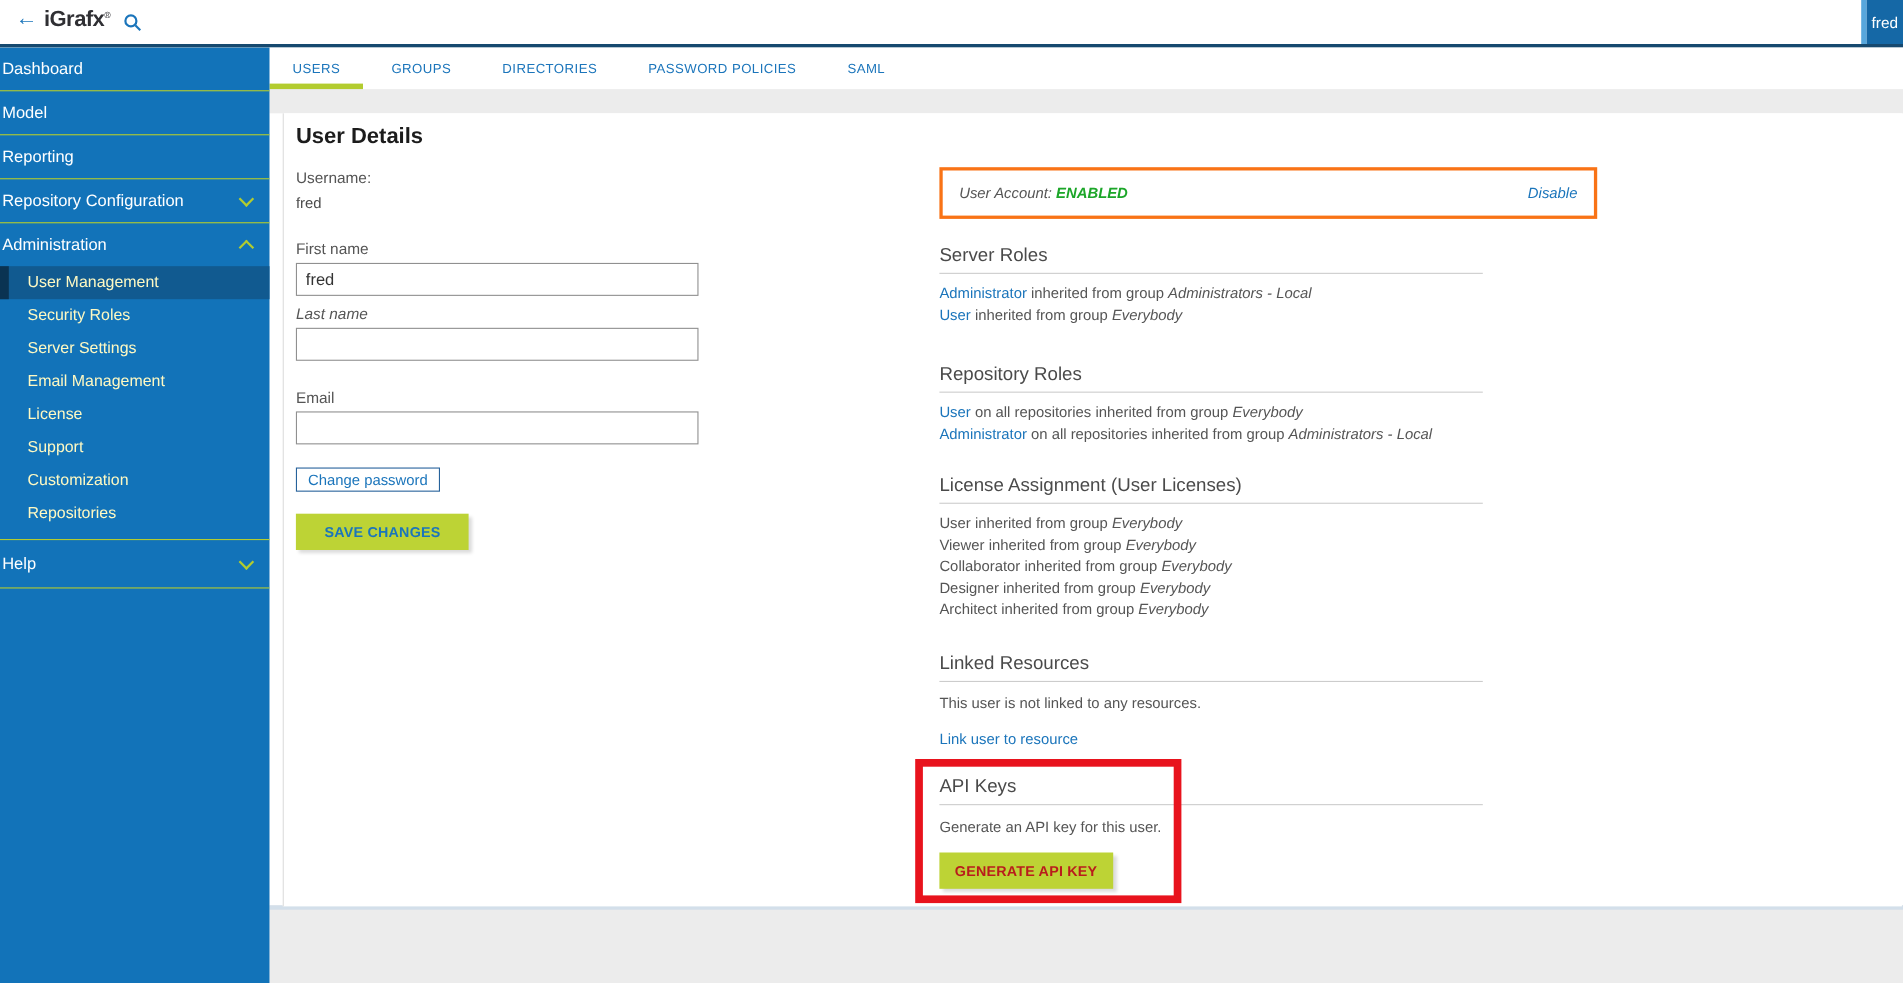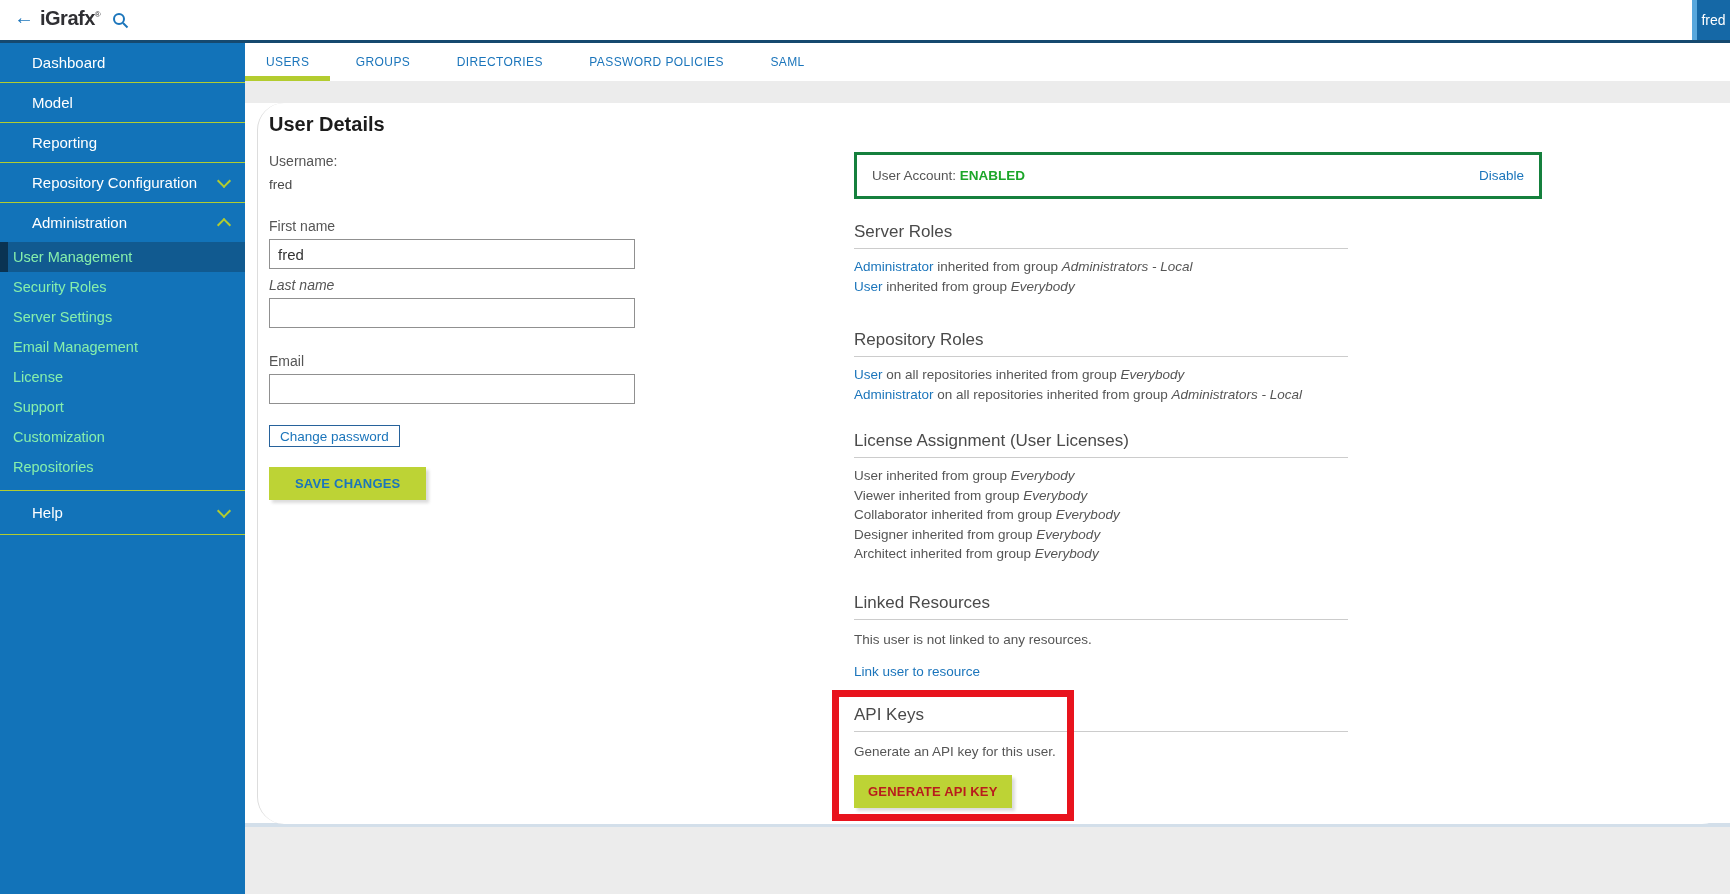--- a/index.html
+++ b/index.html
@@ -11,57 +11,57 @@
   .back-arrow{position:absolute;left:14px;top:6px;font-size:20px;color:#1b75bb;cursor:pointer;}
   .logo{position:absolute;left:40px;top:7px;font-size:20px;font-weight:700;color:#2f2f33;letter-spacing:-0.5px;}
   .logo sup{font-size:8px;font-weight:400;}
   .search-ic{position:absolute;left:112px;top:12px;width:17px;height:17px;cursor:pointer;}
   .badge-strip{position:absolute;right:33px;top:0;width:5px;height:40px;background:#57a7dd;}
   .user-badge{position:absolute;right:0;top:0;width:33px;height:40px;background:#1568a6;color:#fff;font-size:14px;display:flex;align-items:center;justify-content:center;cursor:pointer;}
 
   
   .sidebar{position:absolute;left:0;top:43px;width:245px;height:851px;background:#1273b9;z-index:20;}
   .sidebar ul{list-style:none;margin:0;padding:0;}
-  .nav-item{position:relative;height:39px;line-height:39px;padding-left:32px;color:#fff;font-size:15px;border-bottom:1px solid #b3cc2f;cursor:pointer;}
+  .nav-item{position:relative;height:39px;line-height:39px;padding-left:2px;color:#fff;font-size:15px;border-bottom:1px solid #b3cc2f;cursor:pointer;}
   .nav-item.no-border{border-bottom:none;}
-  .sub-item{position:relative;height:30px;line-height:30px;padding-left:13px;color:#86efac;font-size:14.5px;cursor:pointer;}
+  .sub-item{position:relative;height:30px;line-height:30px;padding-left:25px;color:#fef9c3;font-size:14.5px;cursor:pointer;}
   .sub-item.selected{background:#115a90;}
   .sub-item.selected::before{content:"";position:absolute;left:0;top:0;width:8px;height:30px;background:#0a3352;}
   .help-item{margin-top:8px;border-top:1px solid #b3cc2f;border-bottom:1px solid #b3cc2f;height:43px;line-height:43px;}
   .chev{position:absolute;right:16px;top:50%;width:8px;height:8px;border-right:2px solid #b3cc2f;border-bottom:2px solid #b3cc2f;}
   .chev.down{transform:translateY(-70%) rotate(45deg);}
   .chev.up{transform:translateY(-30%) rotate(-135deg);}
 
   
   .tabbar{position:absolute;left:245px;top:43px;right:0;height:38px;background:#fff;z-index:10;}
   .tab{position:relative;display:inline-block;height:38px;line-height:38px;padding:0 21px;font-size:12px;letter-spacing:0.4px;color:#1b75bb;cursor:pointer;vertical-align:top;}
   .tab.active::after{content:"";position:absolute;left:0;right:0;bottom:0;height:5px;background:#b3cc2f;}
 
   .grayband{position:absolute;left:245px;top:81px;right:0;height:22px;background:#ececec;}
   .footer{position:absolute;left:245px;top:823px;right:0;height:71px;background:#ececec;border-top:4px solid #d3dfea;box-sizing:border-box;}
 
   
-  .card{position:absolute;left:257px;top:103px;width:1472px;height:721px;background:#fff;border-left:1px solid #ddd;box-sizing:border-box;border-radius:27px;}
+  .card{position:absolute;left:257px;top:103px;width:1472px;height:721px;background:#fff;border-left:1px solid #ddd;box-sizing:border-box;}
 
   
   .form-col{position:absolute;left:11px;top:10px;width:400px;}
   .page-title{margin:0;font-size:20px;font-weight:700;color:#1c1c1c;}
   .flabel{font-size:14px;color:#555;}
   .lbl-username{margin-top:17px;}
   .val-username{margin-top:8px;font-size:13.5px;color:#4a4a4a;}
   .lbl-first{margin-top:26px;}
   .lbl-last{margin-top:8px;font-style:italic;}
   .lbl-email{margin-top:25px;}
   .tinput{display:block;margin-top:5px;width:356px;height:28px;border:1px solid #909090;font-family:"Liberation Sans",sans-serif;font-size:15px;color:#333;padding:0 0 0 8px;background:#fff;}
   .btn-changepw{margin-top:21px;background:#fff;border:1px solid #27629b;color:#1b75bb;font-size:13.5px;font-family:"Liberation Sans",sans-serif;padding:2px 10px;height:22px;cursor:pointer;}
   .btn-save{display:block;margin-top:20px;background:#bdd335;border:none;color:#1b75bb;font-weight:700;font-size:13px;letter-spacing:0.2px;font-family:"Liberation Sans",sans-serif;padding:9px 26px;box-shadow:3px 3px 3px #dcdcdc;cursor:pointer;}
 
   
   .right-col{position:absolute;left:596px;top:0;width:600px;height:100%;font-size:13.5px;color:#555;}
-  .account-box{position:absolute;top:49px;left:0;width:688px;height:47px;border:3px solid #15803d;box-sizing:border-box;display:flex;align-items:center;padding:0 15px;justify-content:space-between;background:#fff;}
+  .account-box{position:absolute;top:49px;left:0;width:598px;height:47px;border:3px solid #f97316;box-sizing:border-box;display:flex;align-items:center;padding:0 15px;justify-content:space-between;background:#fff;font-style:italic;}
   .acct-status{color:#1ca629;font-weight:700;}
   .acct-action{color:#1b75bb;cursor:pointer;}
   .section{position:absolute;left:0;width:494px;}
   .sec-server{top:119px;}  .sec-repo{top:227px;}  .sec-license{top:328px;}
   .sec-linked{top:490px;}  .sec-api{top:602px;}
   .sec-title{margin:0;font-size:17px;font-weight:400;color:#4a4a4a;padding-bottom:6px;border-bottom:1px solid #ccc;}
   .sec-body{margin-top:8px;}
   .role-line{margin:0;line-height:19.5px;font-size:13.5px;color:#555;}
   .seg-link{color:#1b75bb;cursor:pointer;}
   .seg-italic{font-style:italic;}

